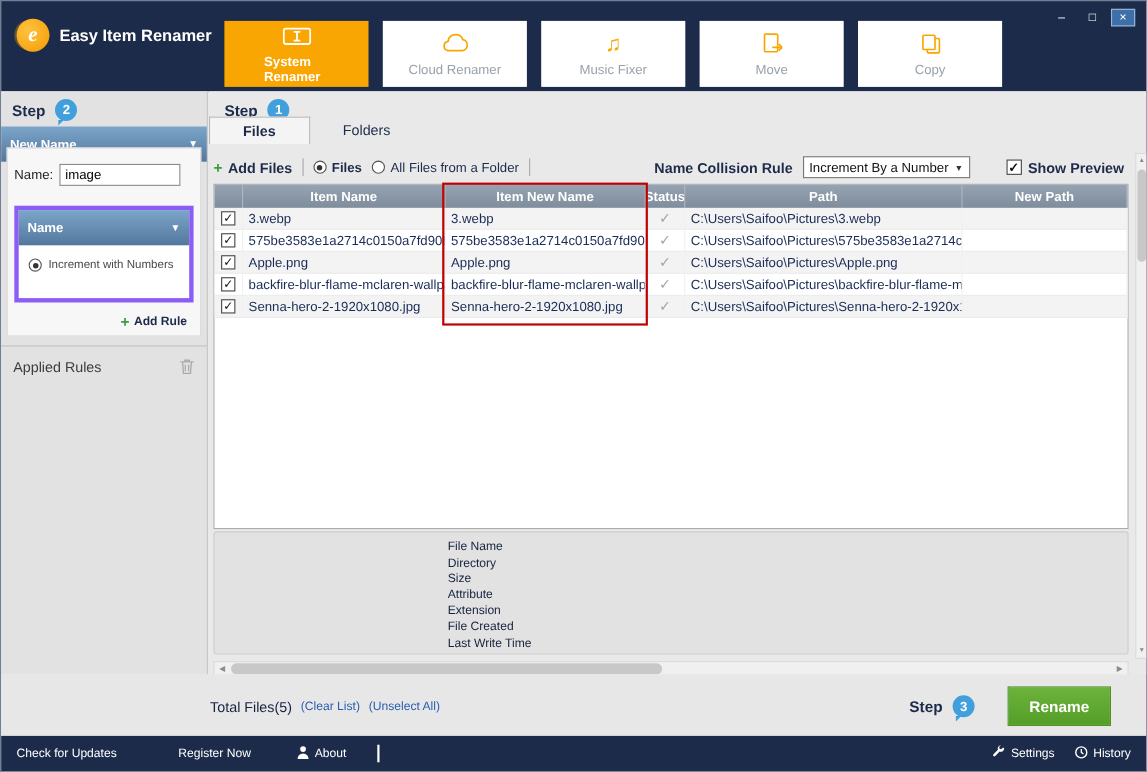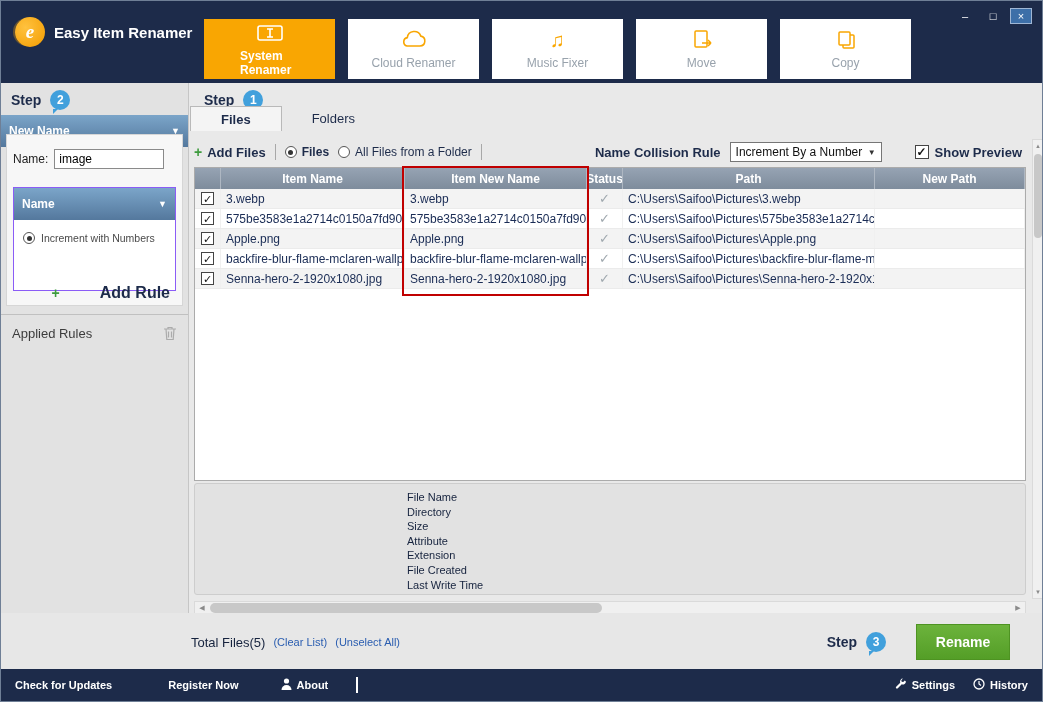--- a/index.html
+++ b/index.html
@@ -39,29 +39,29 @@
   .step-bubble::after { content:""; position:absolute; left:3px; bottom:-4px;
     border-left:5px solid #41A0DC; border-bottom:5px solid transparent; }
   .dd-bar { height:22px; background:linear-gradient(#7BA5C9,#54789D); color:#fff; font-size:12px;
     font-weight:bold; display:flex; align-items:center; padding:16px 8px; cursor:pointer;justify-content:space-between; }
   .dd-caret { margin-left:auto; font-size:9px; }
   .rule-panel { position:absolute; left:5px; top:51px; width:177px; height:172px; background:#F7F7F7; border:1px solid #D6D6D6; }
   .name-row { display:flex; align-items:center; gap:6px; padding:14px 8px 0 6px; }
   .name-label { font-size:12px; color:#222; }
   .name-input { width:110px; height:20px; border:1px solid #8A8A8A; font-size:12px; padding:0 4px;
     background:#fff; font-family:inherit; }
-  .inner-rule-box { position:absolute; left:6px; top:52px; width:163px; height:104px; background:#fff; border:1px solid #8b5cf6; }
+  .inner-rule-box { position:absolute; left:6px; top:52px; width:163px; height:88px; background:#fff; border:4px solid #8b5cf6; }
   .inner-rule-box .dd-bar { height:20px; }
   .radio-row { display:flex; align-items:center; gap:6px; padding:12px 4px 0 9px; }
   .radio { width:12px; height:12px; border-radius:50%; border:1px solid #555; background:#fff; position:relative; flex:none; }
   .radio.checked::after { content:""; position:absolute; left:2.5px; top:2.5px; width:5px; height:5px; border-radius:50%; background:#333; }
   .radio-text { font-size:10.5px; color:#4a4a4a; }
   .add-rule { position:absolute; right:12px; top:149px; display:flex; gap:4px; align-items:center; cursor:pointer; }
   .plus { color:#3E9B3E; font-weight:bold; font-size:14px; }
-  .add-rule-text { font-size:16px; font-weight:bold; color:#1D2B4A;margin-left:36px; }
+  .add-rule-text { font-size:11px; font-weight:bold; color:#1D2B4A; }
   .sidebar-divider { position:absolute; left:0; top:231px; width:100%; border-top:1px solid #C0C0C0; }
   .applied-row { position:absolute; left:0; top:237px; width:100%; height:26px; display:flex; align-items:center; padding:0 11px; }
   .applied-text { font-size:13px; color:#3c3c3c; }
   .trash { margin-left:auto; display:flex; cursor:pointer; }
 
   
   .main { position:absolute; left:189px; top:82px; width:854px; height:530px; background:#E9E9E9; }
   .main .step-row { padding-left:14px; }
   .main-tabs { position:absolute; left:0; top:23px; display:flex; align-items:flex-end; }
   .mtab { height:25px; padding:0 30px; display:flex; align-items:center; font-size:13px; color:#1D2B4A; cursor:pointer; }
@@ -116,21 +116,21 @@
   .total { font-size:13px; color:#16233E; }
   .link { font-size:11px; color:#2A5DB0; margin-left:8px; cursor:pointer; }
   .bottom-step { margin-left:auto; display:flex; align-items:center; gap:9px; }
   .rename-btn { width:94px; height:36px; background:linear-gradient(#6CB33C,#549E27); color:#fff; font-size:14px;
     font-weight:bold; border:1px solid #4E9322; display:flex; align-items:center; justify-content:center;
     margin:0 32px 0 30px; cursor:pointer; }
 
   
   .footer { position:absolute; left:0; bottom:0; width:100%; height:32px; background:#1D2B4A;
     display:flex; align-items:center; color:#fff; }
-  .foot-item { font-size:11px; font-weight:bold; display:flex; align-items:center; gap:5px; cursor:pointer; }
+  .foot-item { font-size:11px; font-weight:normal; display:flex; align-items:center; gap:5px; cursor:pointer; }
   .fi-updates { margin-left:14px; }
   .fi-register { margin-left:56px; }
   .fi-about { margin-left:42px; }
   .text-caret { width:2px; height:16px; background:#fff; margin-left:28px; }
   .fi-settings { margin-left:auto; }
   .fi-history { margin-left:18px; margin-right:14px; }
 </style>
 </head>
 <body>
 

